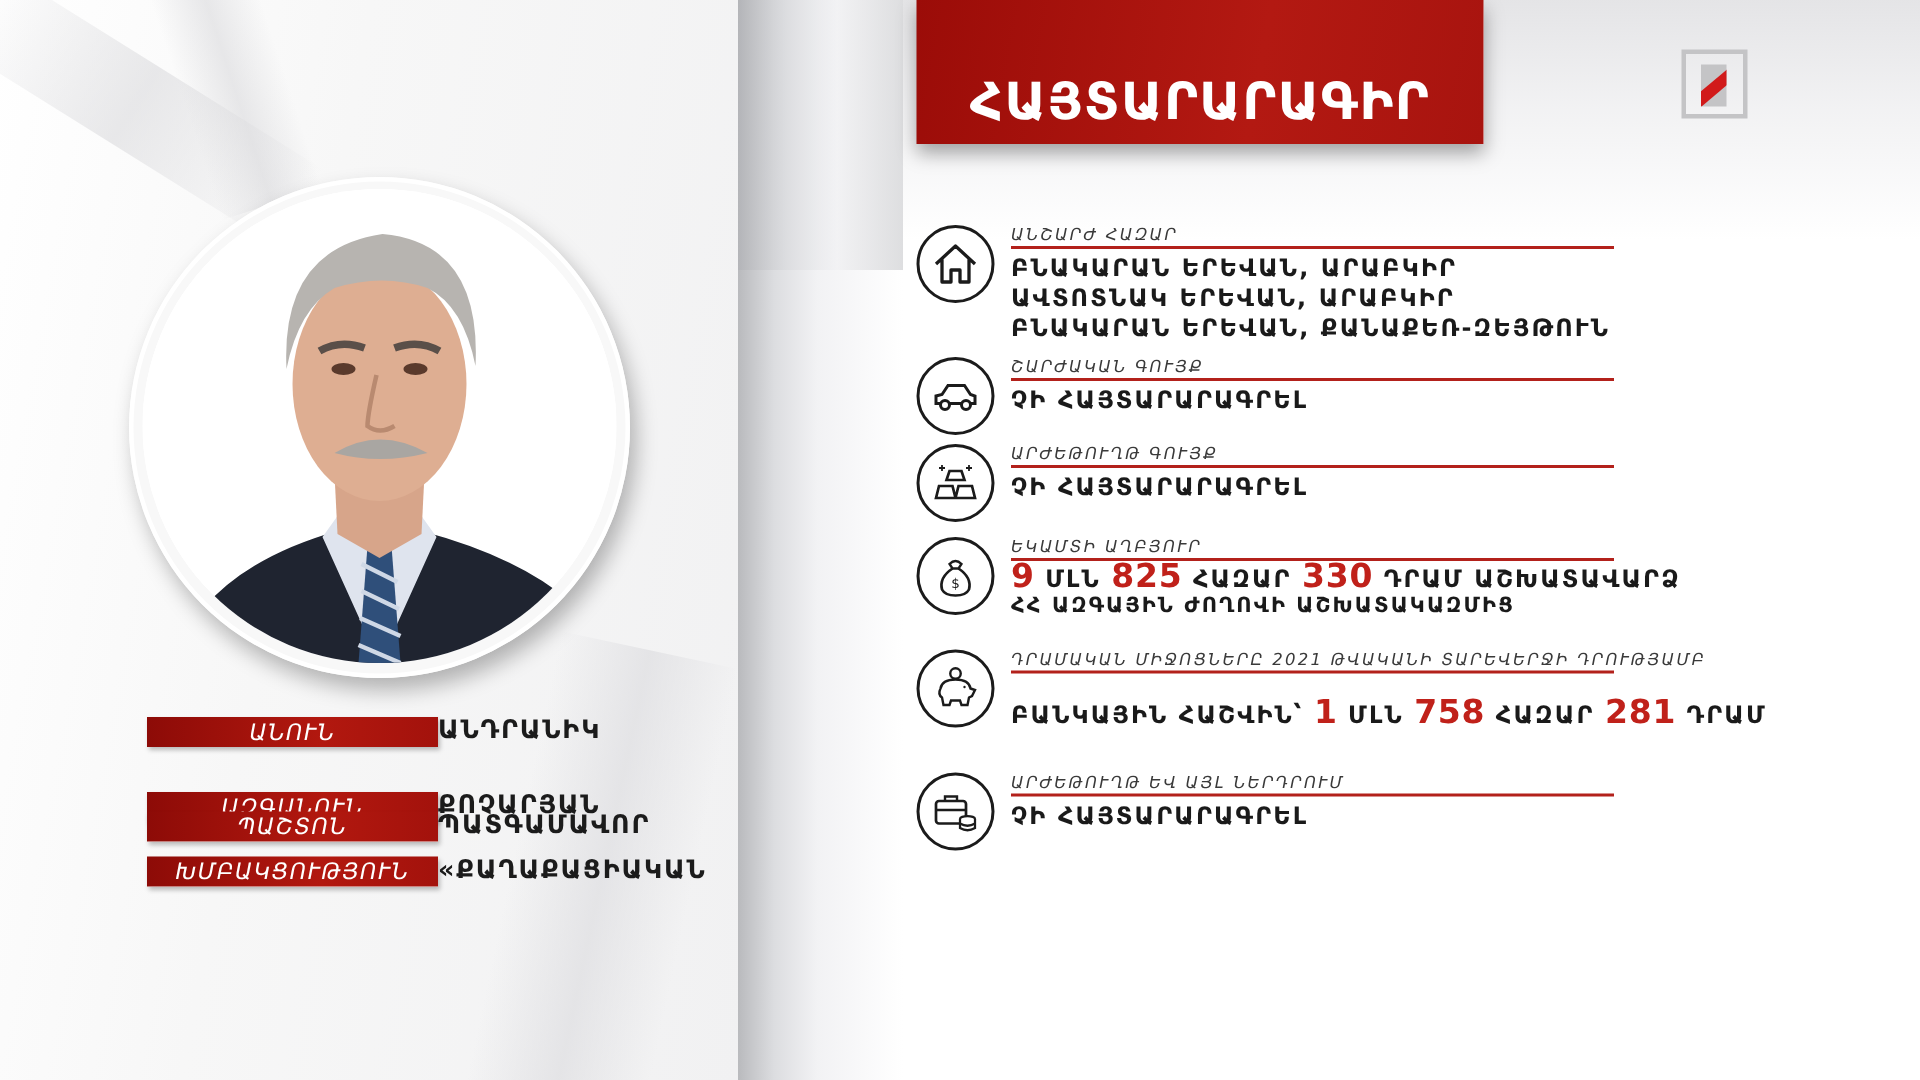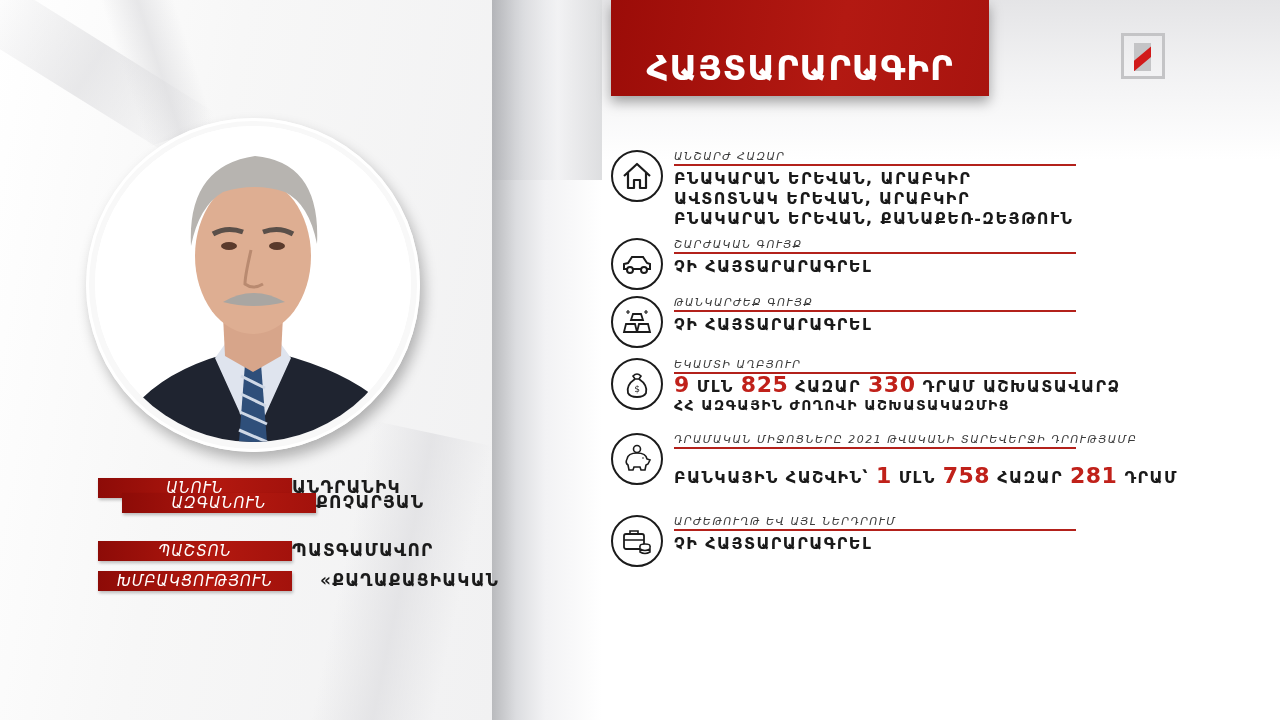--- a/index.html
+++ b/index.html
@@ -153,31 +153,31 @@
     <path d="M156 124 Q150 150 150 158 Q158 164 168 158" stroke="#b98a70" stroke-width="3" fill="none"></path>
 
     <path d="M128 176 Q158 158 190 176 Q158 184 128 176 Z" fill="#a9a6a2"></path>
   </svg>
 </div>
 
 <div class="info-row" style="top:478px;">
   <div class="info-label">ԱՆՈՒՆ</div>
   <div class="info-value">ԱՆԴՐԱՆԻԿ</div>
 </div>
-<div class="info-row" style="top:493px;margin-left:24px;">
+<div class="info-row" style="top:528px;">
   <div class="info-label">ԱԶԳԱՆՈՒՆ</div>
   <div class="info-value">ՔՈՉԱՐՅԱՆ</div>
 </div>
 <div class="info-row" style="top:541px;">
   <div class="info-label">ՊԱՇՏՈՆ</div>
   <div class="info-value">ՊԱՏԳԱՄԱՎՈՐ</div>
 </div>
 <div class="info-row" style="top:571px;">
   <div class="info-label">ԽՄԲԱԿՑՈՒԹՅՈՒՆ</div>
-  <div class="info-value" style="text-align:center;margin-left:28px;">
+  <div class="info-value" style="text-align:center;">
     <div>«ՔԱՂԱՔԱՑԻԱԿԱՆ</div>
   </div>
 </div>
 
 <div class="item" style="top:150px;">
   <div class="item-icon">
     <svg viewBox="0 0 34 34">
         <path d="M4 17 L17 5 L30 17 M8 14 V29 H14 V21 H20 V29 H26 V14" fill="none" stroke="#1b1b1b" stroke-width="2.2" stroke-linejoin="round"></path>
       </svg>
   </div>
@@ -203,21 +203,21 @@
   </div>
 </div>
 
 <div class="item" style="top:296px;">
   <div class="item-icon">
     <svg viewBox="0 0 34 34">
         <path d="M11 15 L13 9 H21 L23 15 Z M4 27 L6 19 H15 L17 27 Z M17 27 L19 19 H28 L30 27 Z" fill="none" stroke="#1b1b1b" stroke-width="1.8"></path>
         <path d="M8 5 V9 M6 7 H10 M26 5 V9 M24 7 H28" stroke="#1b1b1b" stroke-width="1.2"></path>
       </svg>
   </div>
-  <div class="item-head">ԹԱՆԿԱՐԺԵՔ ԳՈՒՅՔ</div>
+  <div class="item-head">ԱՐԺԵԹՈՒՂԹ ԳՈՒՅՔ</div>
   <div class="item-body">
     <div>ՉԻ ՀԱՅՏԱՐԱՐԱԳՐԵԼ</div>
   </div>
 </div>
 
 <div class="item" style="top:358px;">
   <div class="item-icon">
     <svg viewBox="0 0 34 34">
         <path d="M13 9 Q17 5 21 9 L19 12 H15 Z" fill="none" stroke="#1b1b1b" stroke-width="1.6"></path>
         <path d="M15 12 Q6 18 8 26 Q10 30 17 30 Q24 30 26 26 Q28 18 19 12" fill="none" stroke="#1b1b1b" stroke-width="1.8"></path>

